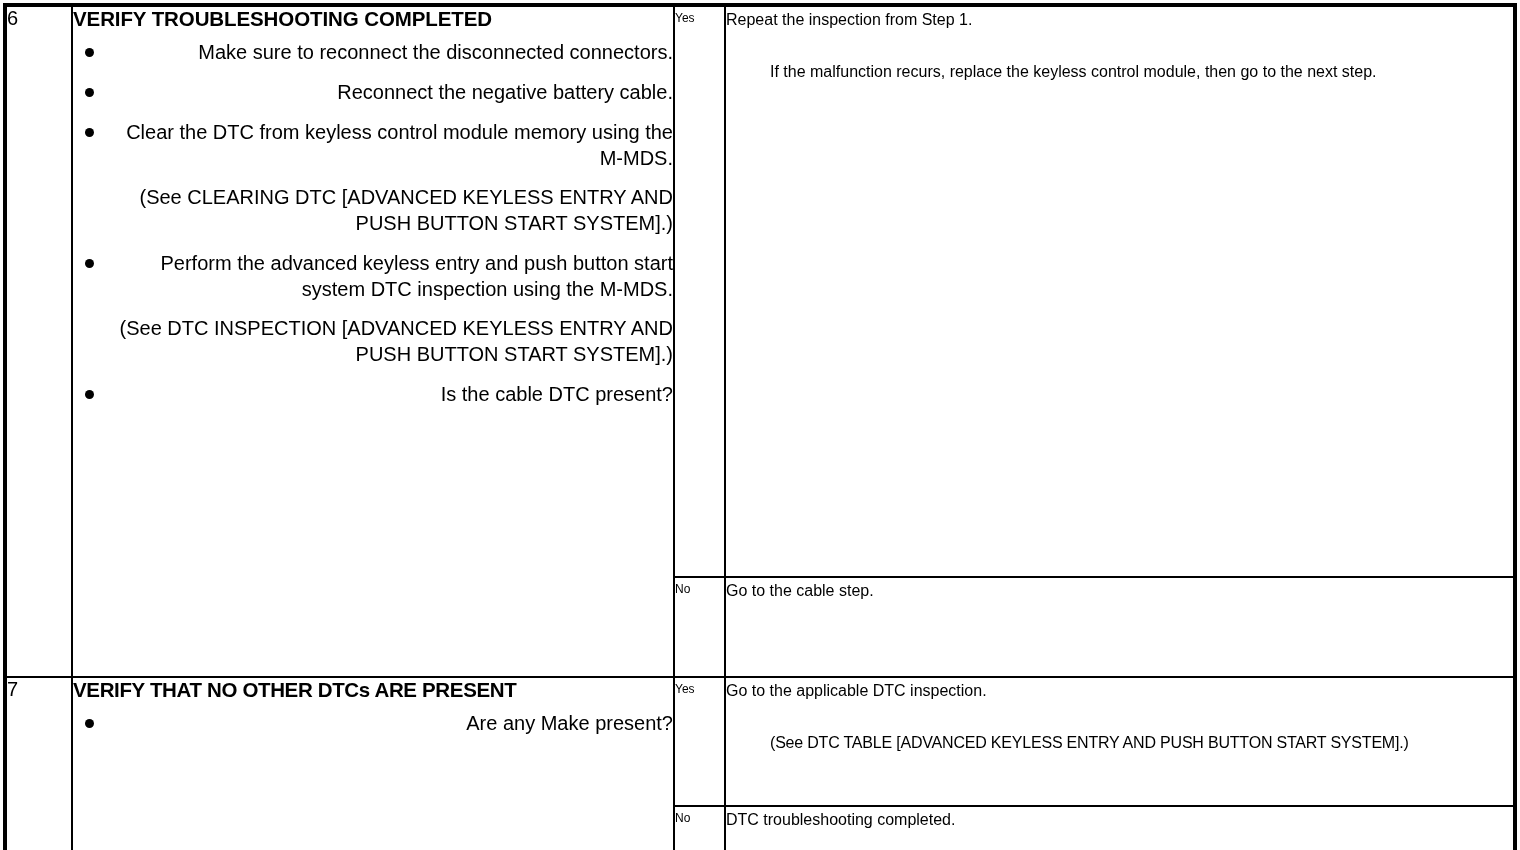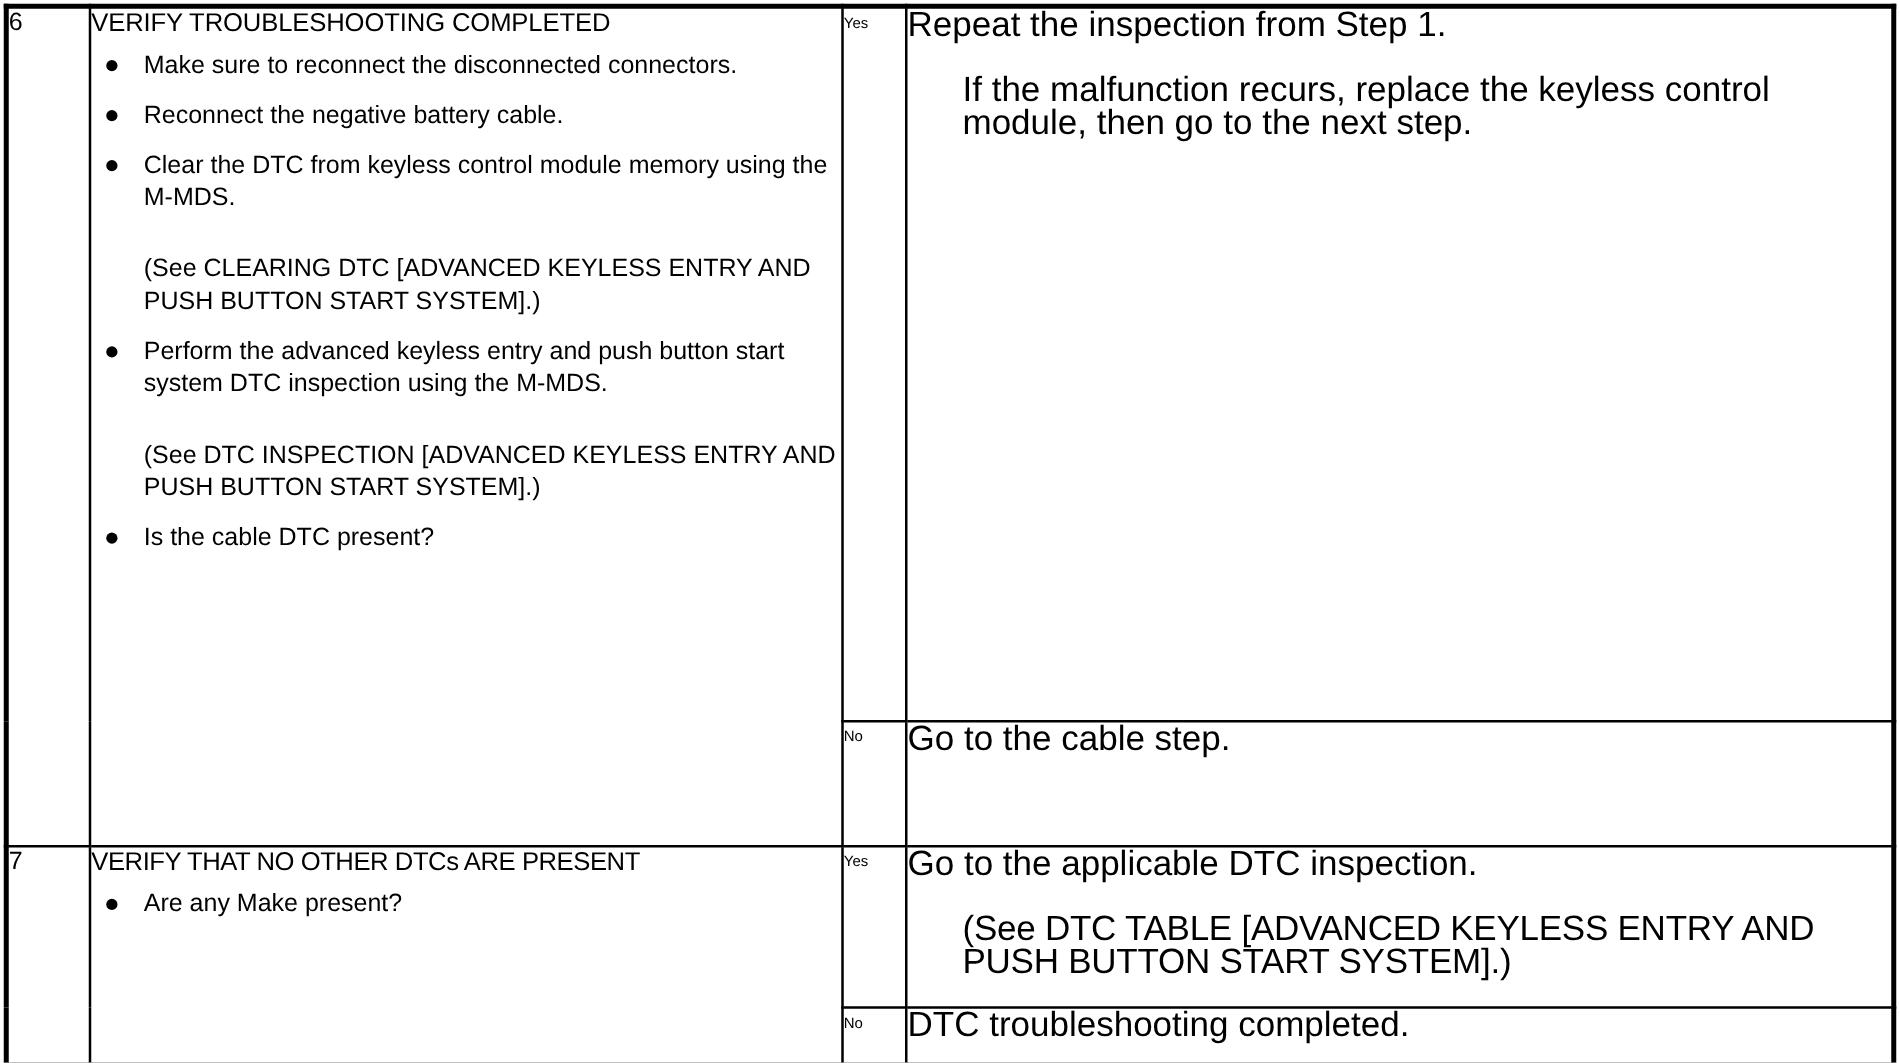--- a/index.html
+++ b/index.html
@@ -63,62 +63,63 @@
     line-height: 22px;
     white-space: nowrap;
   }
   .act-cell {
     padding: 9px 10px 8px 10px;
   }
 
   
   .head {
     font-size: 20.5px;
-    font-weight: normal;
+    font-weight: bold;
     line-height: 24px;
     letter-spacing: -0.1px;
     margin: 0 0 6px 0;
     white-space: nowrap;
   }
   .head.narrow {
     letter-spacing: -0.35px;
   }
 
   ul.bullets {
     list-style: none;
     margin: 0;
     padding: 0;
   }
   ul.bullets > li {
     position: relative;
     padding-left: 42px;
     font-size: 20px;
     line-height: 26px;
     margin-top: 14px;
+    text-align: right;
   }
   ul.bullets > li:first-child {
     margin-top: 8px;
   }
   ul.bullets > li.bulleted::before {
     content: "";
     position: absolute;
     left: 12px;
     top: 9px;
     width: 9px;
     height: 9px;
     background: #000;
     border-radius: 50%;
   }
   
   ul.bullets > li.cont {
-    margin-top: 31px;
+    margin-top: 13px;
   }
 
   .act-line {
-    font-size: 28px;
+    font-size: 16px;
     line-height: 26px;
     margin: 0;
   }
   .act-line + .act-line {
     margin-top: 26px;
     padding-left: 44px;
   }
 
   .tight { letter-spacing: -0.2px; }
 </style>

